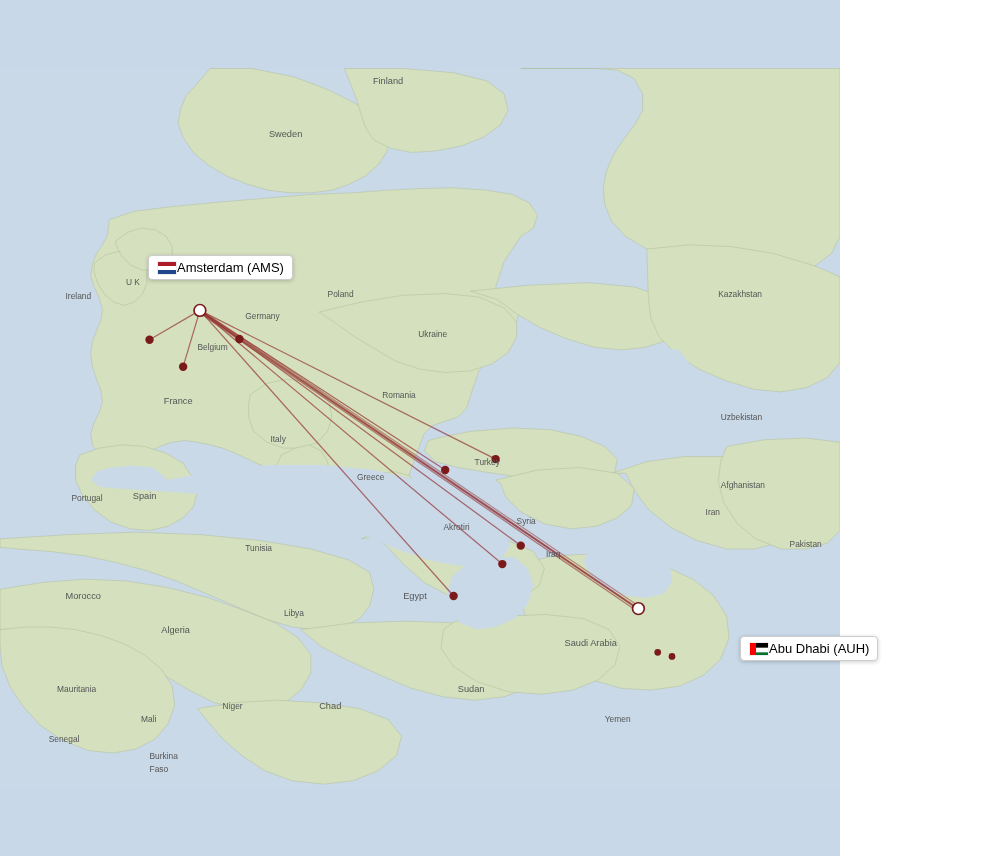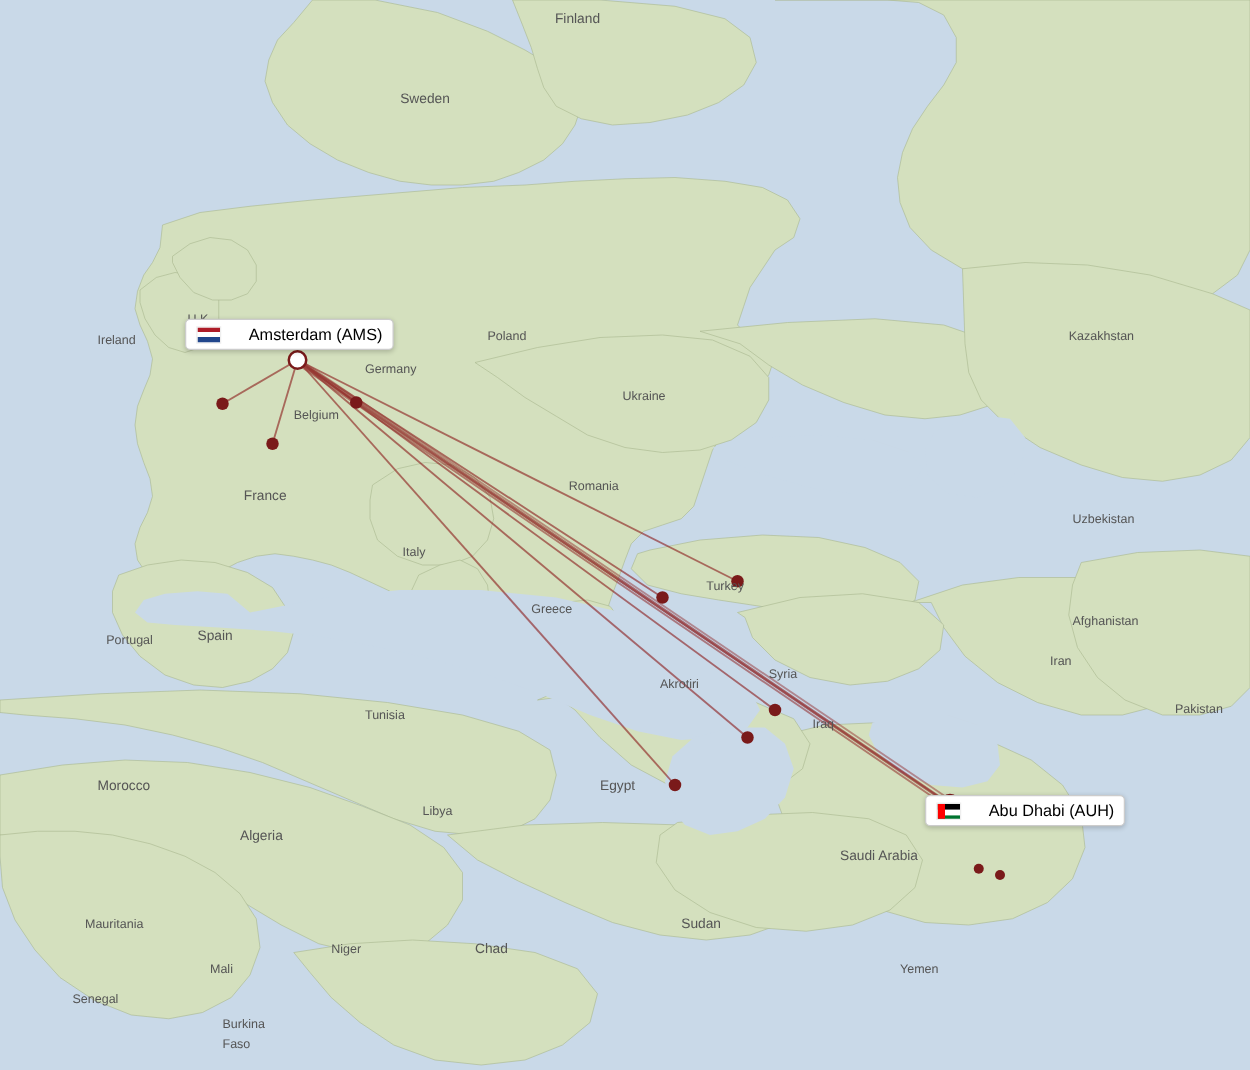--- a/index.html
+++ b/index.html
@@ -1,20 +1,20 @@
 <!DOCTYPE html>
 <html><head>
   <meta charset="utf-8">
   <style>
     * { margin: 0; padding: 0; box-sizing: border-box; }
     body { width: 1000px; height: 856px; overflow: hidden; font-family: Arial, sans-serif; }
     
     #map-container {
       position: relative;
-      width: 1000px;
+      width: 840px;
       height: 856px;
       background-color: #c8d8e8;
     }
 
     
     #map-svg {
       position: absolute;
       inset: 0;
       width: 100%;
       height: 100%;
@@ -23,21 +23,21 @@
     .airport-label {
       position: absolute;
       background: white;
       border: 1px solid #ccc;
       border-radius: 4px;
       padding: 4px 8px;
       font-size: 13px;
       font-weight: 500;
       display: flex;
       align-items: center;
-      gap: 22px;
+      gap: 0;
       box-shadow: 0 1px 4px rgba(0,0,0,0.2);
       white-space: nowrap;
       z-index: 10;
     }
 
     .airport-label .flag {
       width: 20px;
       height: 14px;
       display: inline-block;
       border: 1px solid #eee;

